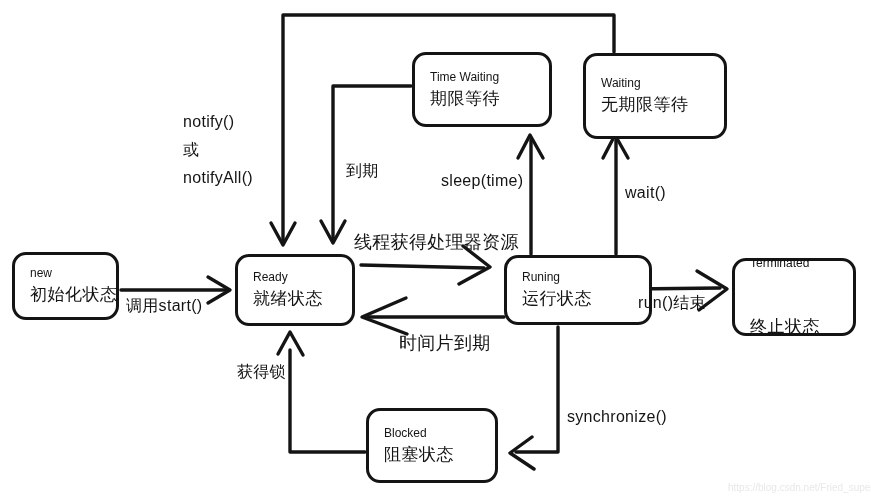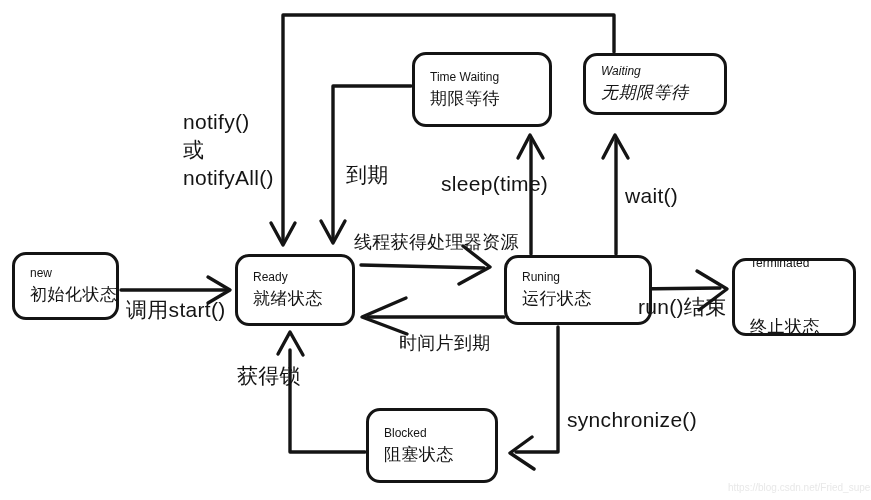--- a/index.html
+++ b/index.html
@@ -40,21 +40,21 @@
     justify-content: center;
     padding-left: 15px;
     padding-right: 6px;
     gap: 6px;
     z-index: 2;
   }
   .node .t { font-size: 12px; line-height: 1.1; white-space: nowrap; }
   .node .s { font-size: 17px; line-height: 1.1; white-space: nowrap; letter-spacing: 0.5px; }
   .lbl {
     position: absolute;
-    font-size: 21px;
+    font-size: 16px;
     white-space: nowrap;
     z-index: 3;
     letter-spacing: 0.3px;
   }
   .lbl-multiline div { line-height: 28px; }
   .watermark {
     position: absolute;
     left: 728px;
     top: 482px;
     width: 136px;
@@ -141,21 +141,21 @@
   <div class="node" style="left:732px; top:258px; width:124px; height:78px;gap:48px;">
     <span class="t">Terminated</span>
     <span class="s">终止状态</span>
   </div>
 
   <div class="node" style="left:412px; top:52px; width:140px; height:75px;">
     <span class="t">Time Waiting</span>
     <span class="s">期限等待</span>
   </div>
 
-  <div class="node" style="left:583px; top:53px; width:144px; height:62px;font-style:italic;">
+  <div class="node" style="left:583px; top:53px; width:144px; height:86px;">
     <span class="t">Waiting</span>
     <span class="s">无期限等待</span>
   </div>
 
   <div class="node" style="left:366px; top:408px; width:132px; height:75px;">
     <span class="t">Blocked</span>
     <span class="s">阻塞状态</span>
   </div>
 
   <div class="lbl" style="left:126px; top:296px;">调用start()</div>

